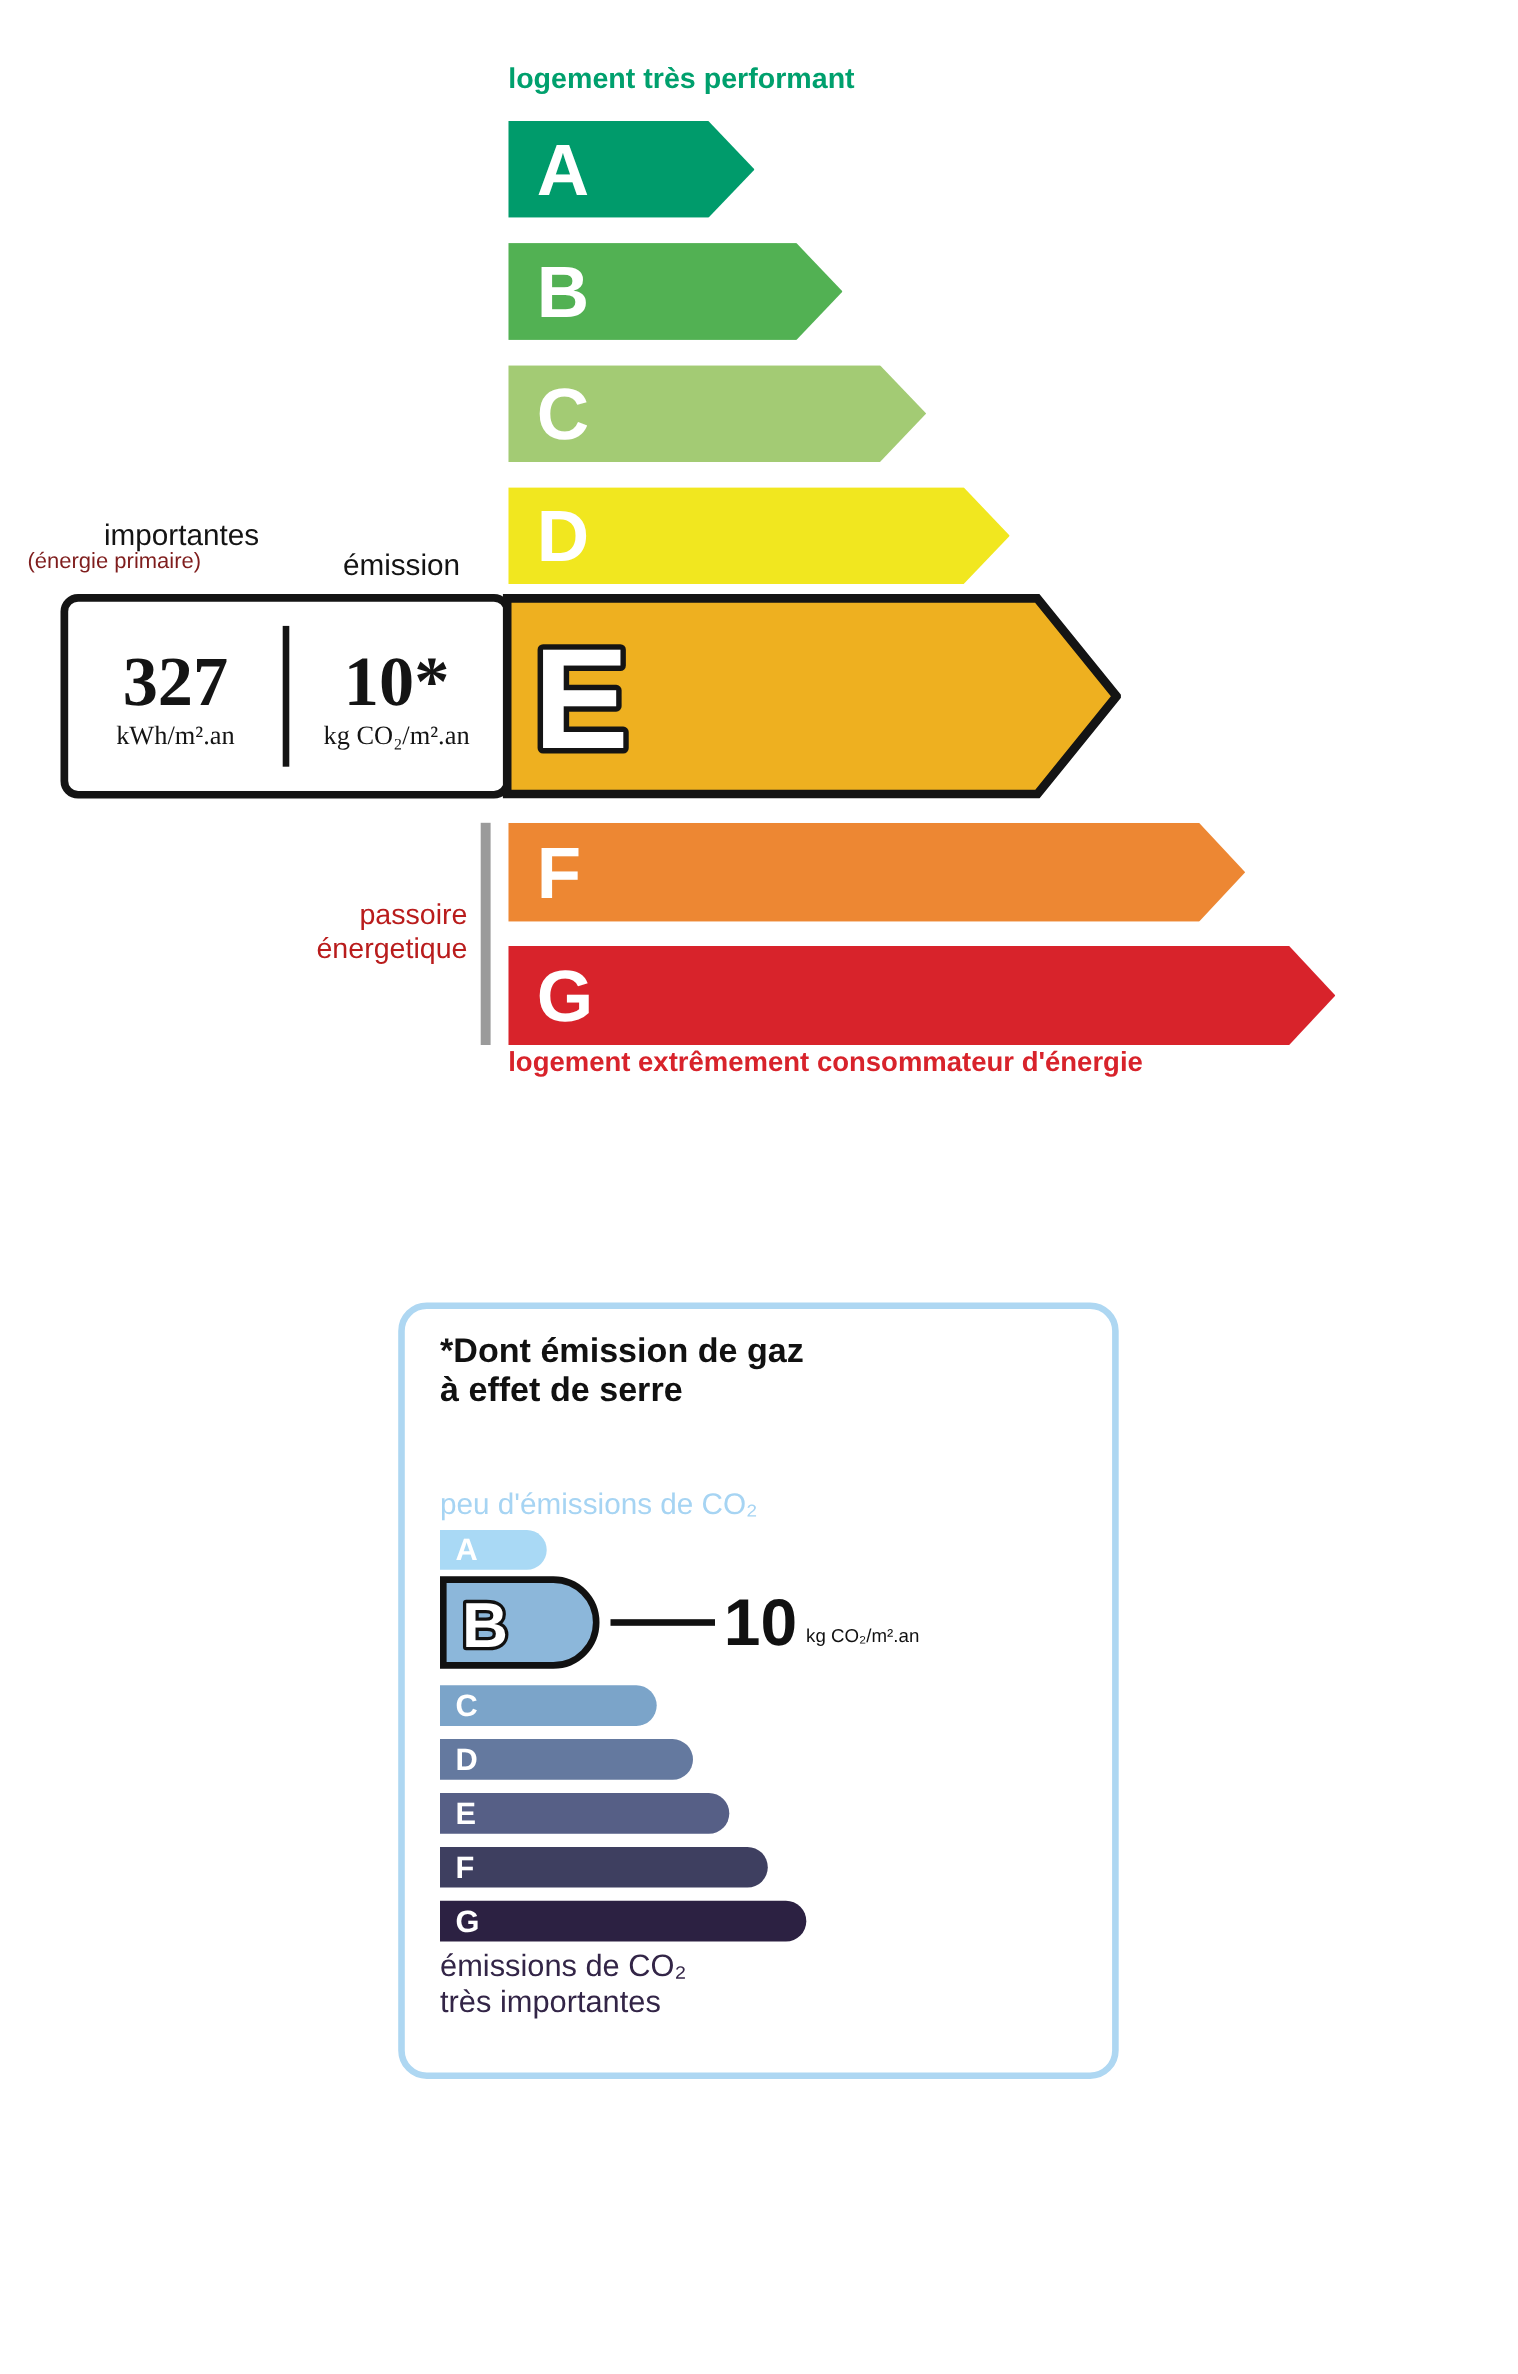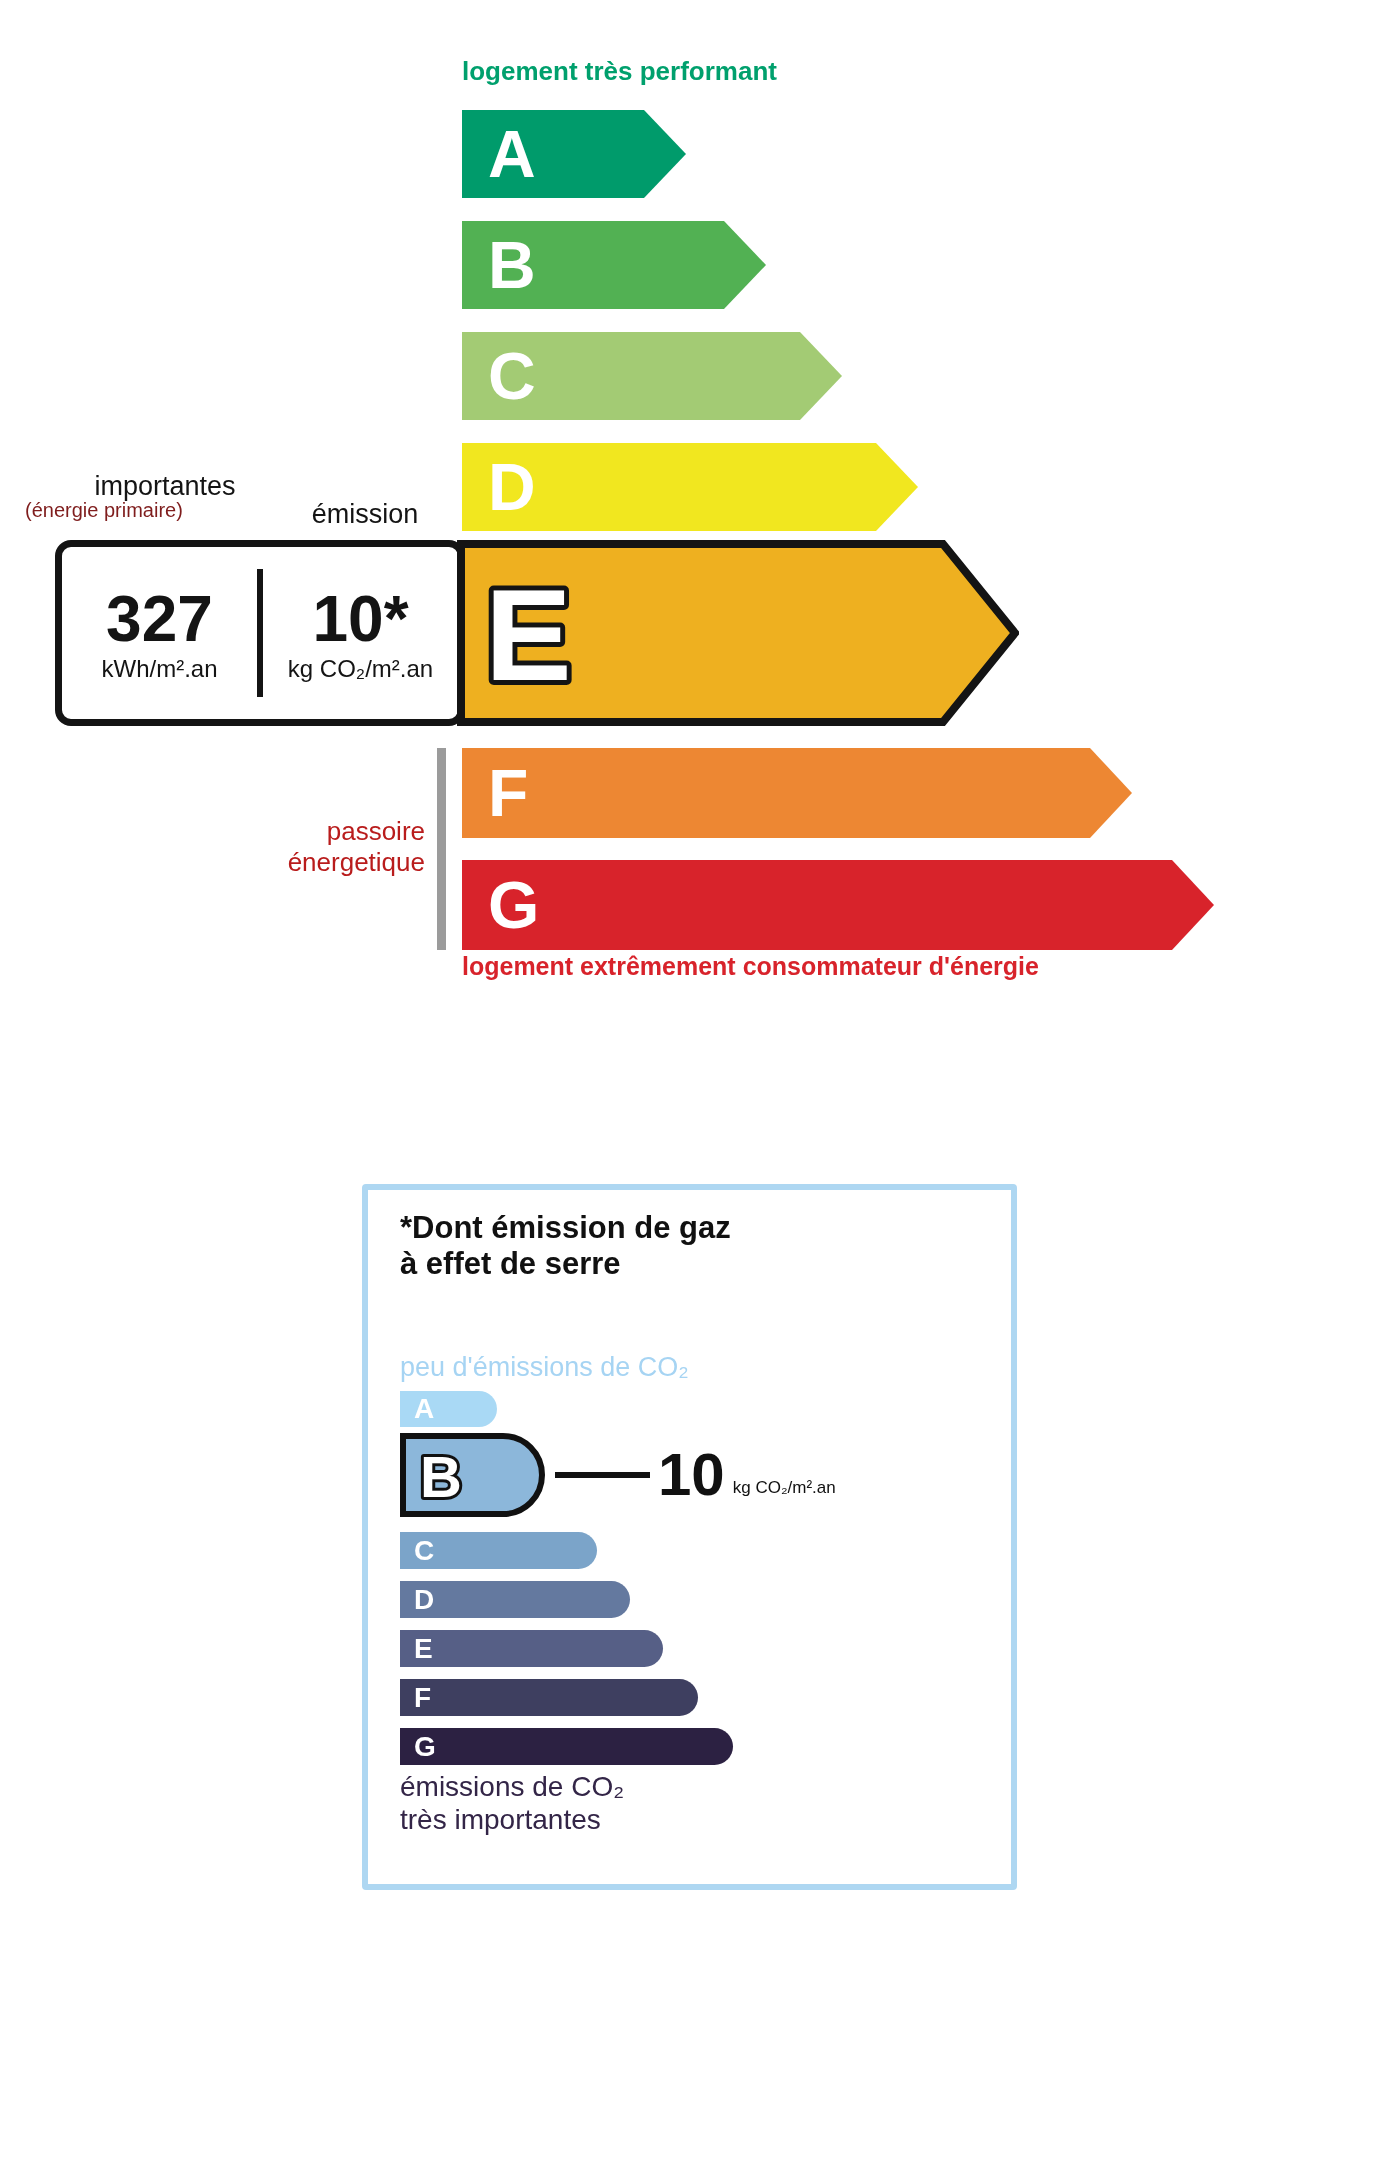--- a/index.html
+++ b/index.html
@@ -17,37 +17,37 @@
              font-size:27px;color:#141414;line-height:1.05;}
   .lbl-conso-sub{position:absolute;left:25px;top:500px;width:280px;text-align:left;
              font-size:20px;color:#7f1d1d;line-height:1.05;}
   .lbl-emis{position:absolute;left:280px;top:500px;width:170px;text-align:center;
              font-size:27px;color:#141414;line-height:1.05;}
 
   
   .values-box{position:absolute;left:55px;top:540px;width:410px;height:186px;
               background:#fff;border:7px solid #141414;border-radius:16px;
               box-sizing:border-box;display:flex;}
-  .values-cell{flex:1;display:flex;flex-direction:column;align-items:center;justify-content:center;padding-top:4px;}
+  .values-cell{flex:1;display:flex;flex-direction:column;align-items:center;justify-content:center;padding-top:4px;font-family:Liberation Serif, serif;}
   .values-divider{width:6px;background:#141414;margin:22px 0;}
   .big-value{font-size:64px;font-weight:700;color:#141414;line-height:1;}
   .unit{font-size:24px;color:#141414;margin-top:4px;}
 
   .e-arrow{position:absolute;left:457px;top:540px;}
 
   
   .bracket{position:absolute;left:437px;top:748px;width:9px;height:202px;background:#9b9b9b;}
   .passoire{position:absolute;left:170px;top:816px;width:255px;text-align:right;
             font-size:26px;color:#9b9b9b;line-height:1.2;}
 
   .scale-bottom-label{position:absolute;left:462px;top:952px;font-size:25px;font-weight:600;}
 
   
   .co2-panel{position:absolute;left:362px;top:1184px;width:655px;height:706px;
-             border:6px solid #aed7f2;border-radius:4px;box-sizing:border-box;background:#fff;}
+             border:6px solid #aed7f2;border-radius:26px;box-sizing:border-box;background:#fff;}
   .co2-title{position:absolute;left:32px;top:20px;font-size:31px;font-weight:700;color:#111;line-height:1.15;}
   .co2-top-label{position:absolute;left:32px;top:162px;font-size:27px;}
   .co2-bar{position:absolute;left:32px;border-radius:0 999px 999px 0;display:flex;align-items:center;}
   .co2-bar .letter{font-size:28px;font-weight:800;color:#fff;margin-left:14px;line-height:1;}
   .co2-bar-b{position:absolute;left:32px;border:6px solid #111;border-radius:0 54px 54px 0;
              box-sizing:border-box;display:flex;align-items:center;}
   .co2-callout{position:absolute;left:187px;top:243px;height:84px;display:flex;align-items:center;}
   .co2-join-line{width:95px;height:6px;background:#111;}
   .co2-value{font-size:60px;font-weight:700;color:#111;line-height:1;margin-left:8px;}
   .co2-unit{font-size:17px;color:#111;margin-left:8px;margin-top:26px;}

